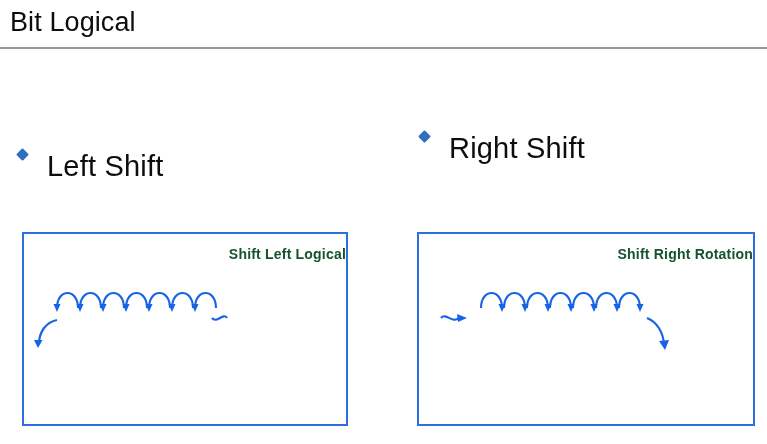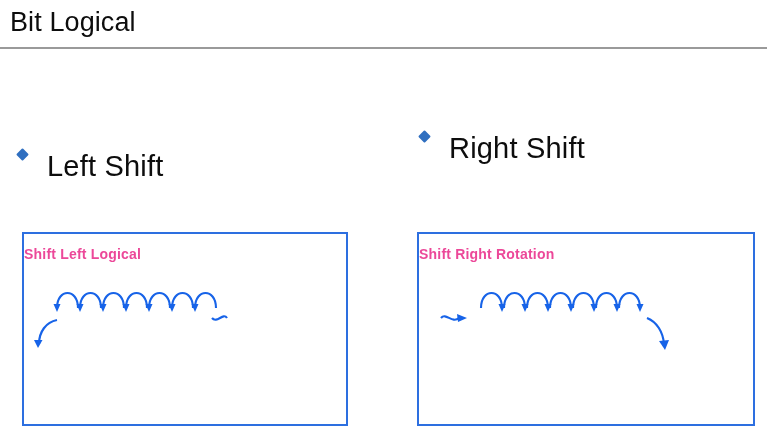--- a/index.html
+++ b/index.html
@@ -70,24 +70,24 @@
     background: #ffffff;
   }
   .figure-left  { left: 22px;  top: 232px; width: 326px; height: 194px; }
   .figure-right { left: 417px; top: 232px; width: 338px; height: 194px; }
 
   .figure-title {
     position: absolute;
     top: 12px;
     left: 0;
     width: 100%;
-    text-align: left;
+    text-align: right;
     font-size: 14px;
     font-weight: bold;
-    color: #ec4899;
+    color: #14532d;
     letter-spacing: 0.2px;
   }
 
   
   .arc-layer {
     position: absolute;
     left: 0;
     top: 0;
     width: 100%;
     height: 100%;

